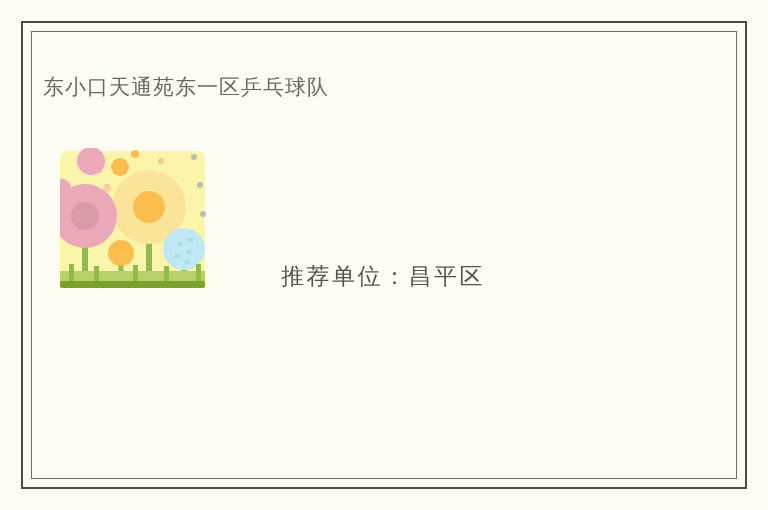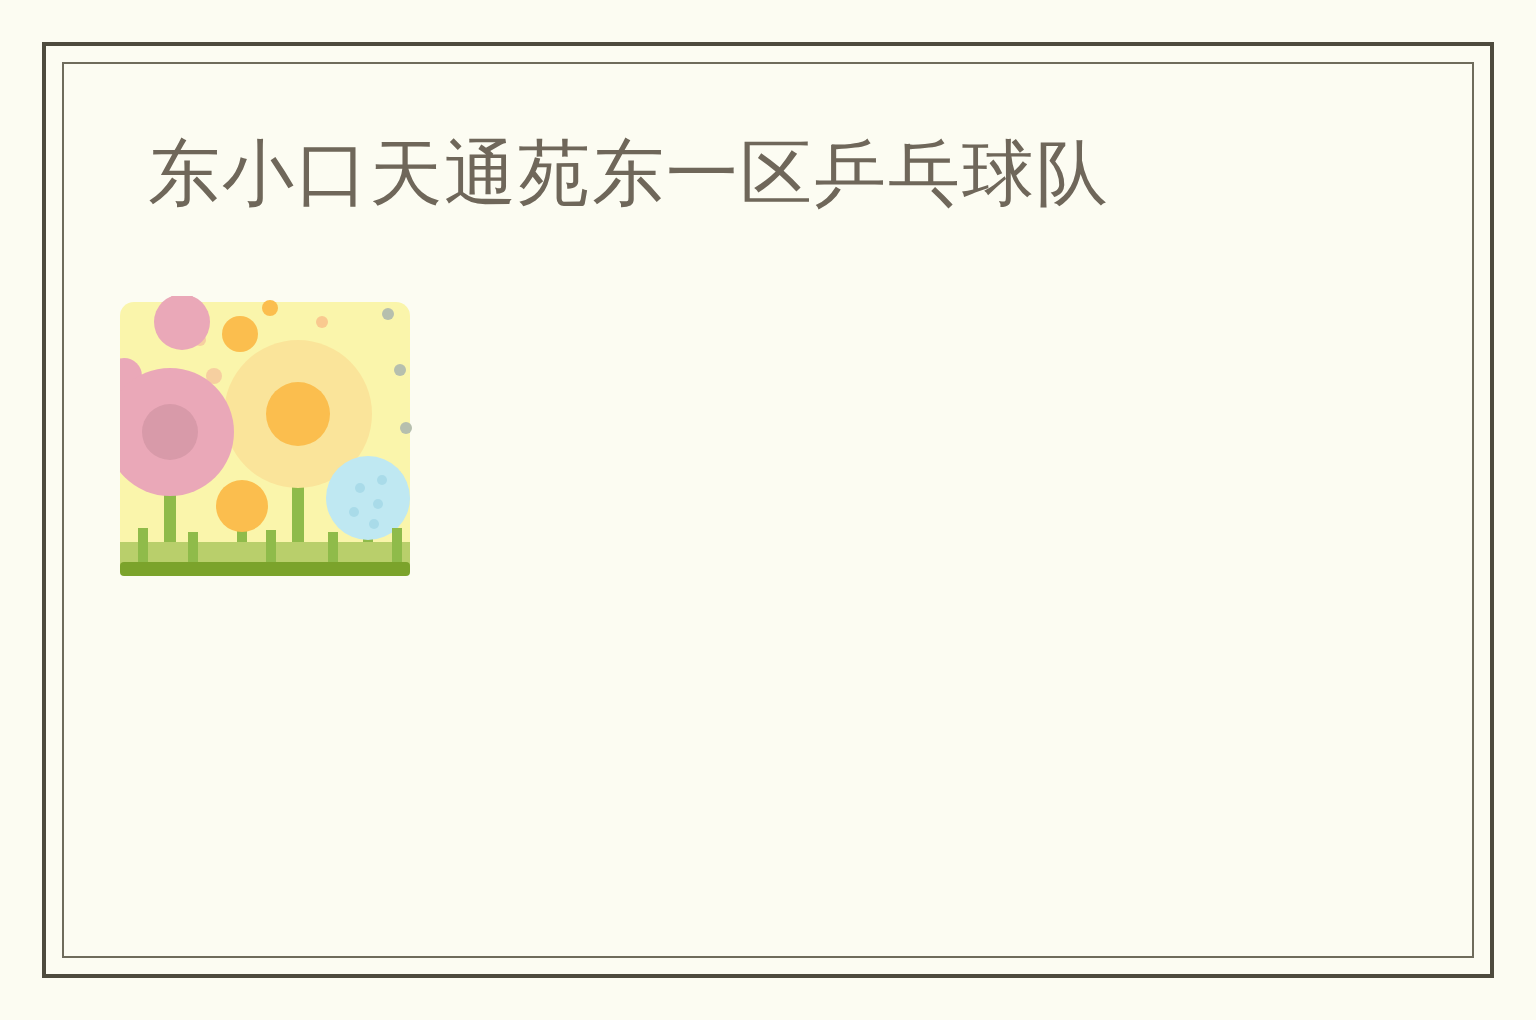--- a/index.html
+++ b/index.html
@@ -46,24 +46,24 @@
     position: absolute;
     left: 31px;
     top: 31px;
     width: 706px;
     height: 448px;
     box-sizing: border-box;
   }
 
   .title {
     position: absolute;
-    left: 43px;
+    left: 12px;
     top: 37px;
     font-family: "Liberation Sans", "DejaVu Sans", sans-serif;
-    font-size: 36px;
+    font-size: 21px;
     line-height: 38px;
     letter-spacing: 1px;
     color: #6f675a;
     white-space: nowrap;
   }
 
   
   .thumb {
     position: absolute;
     left: 29px;
@@ -158,19 +158,20 @@
         <rect x="34" y="118" width="5" height="17" fill="#8fbb4a"></rect>
         <rect x="73" y="117" width="5" height="18" fill="#8fbb4a"></rect>
         <rect x="104" y="118" width="5" height="17" fill="#8fbb4a"></rect>
         <rect x="136" y="116" width="5" height="19" fill="#8fbb4a"></rect>
 
         <rect x="0" y="133" width="145" height="7" rx="2" ry="2" fill="#7ba32b"></rect>
       </svg>
     </div>
 
     <div class="body-text">
+      <span class="ln">　　推荐单位：昌平区</span>
       
       
       
     </div>
 
   </div>
 </div>
 
 </body></html>

